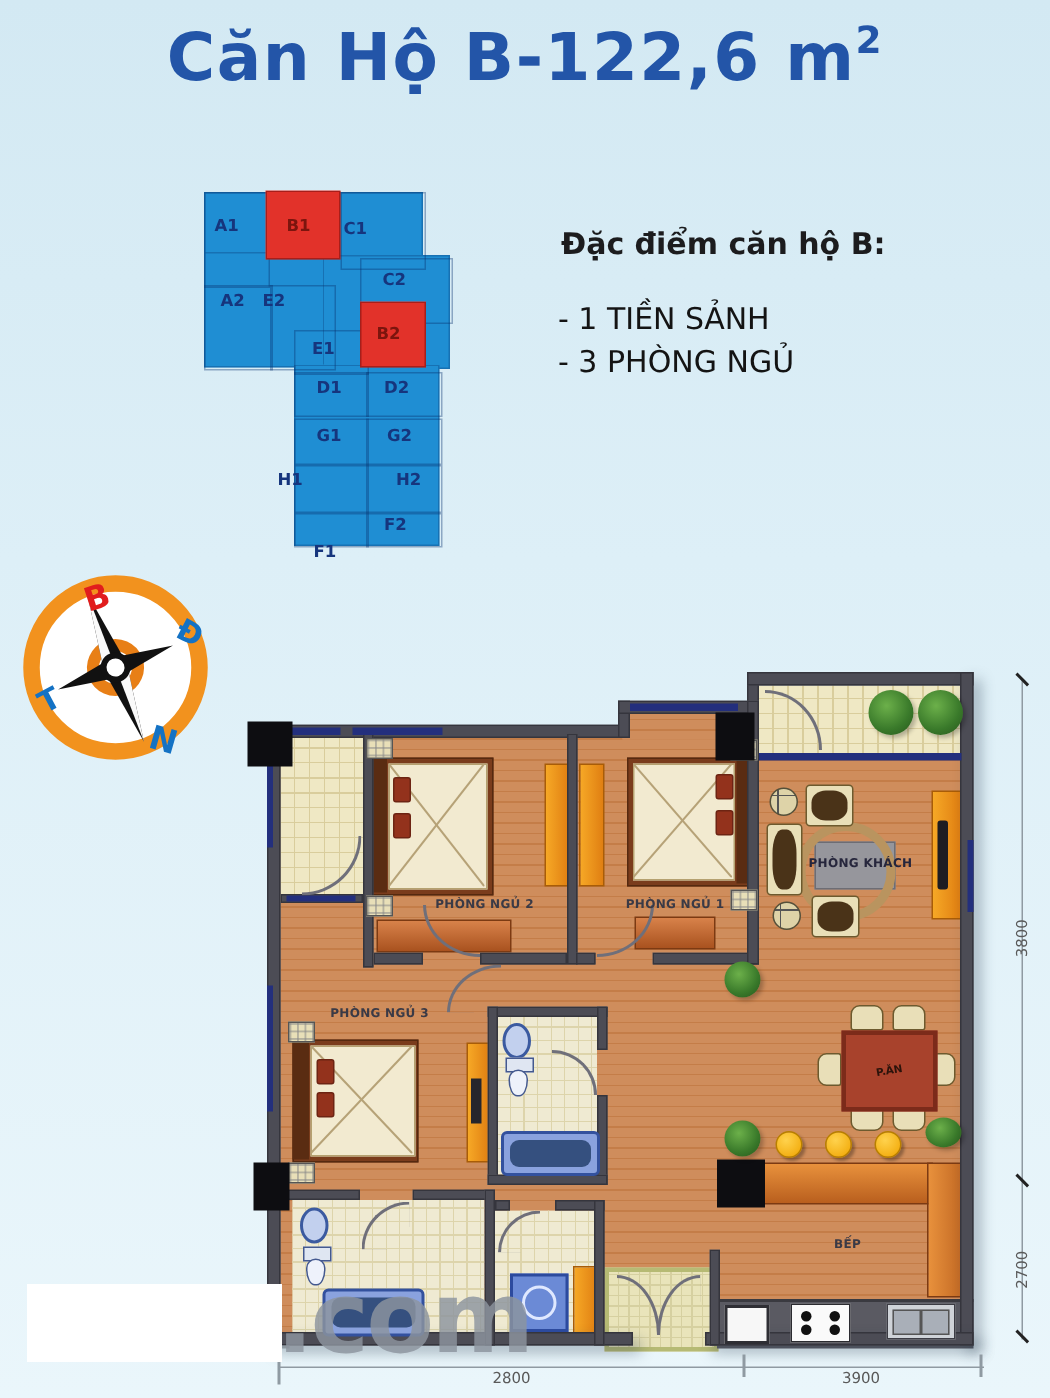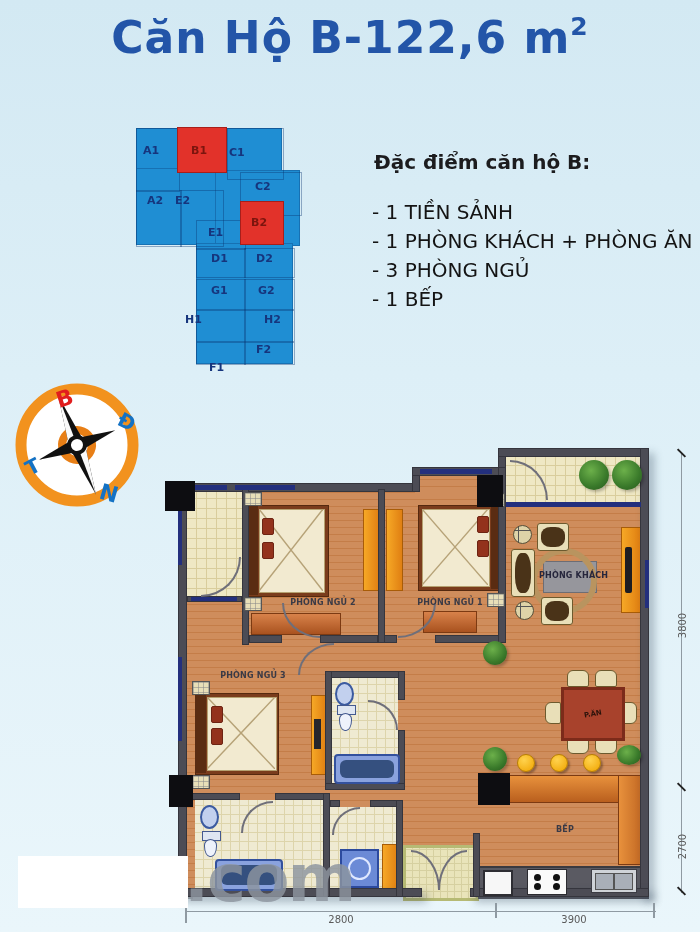--- a/index.html
+++ b/index.html
@@ -114,23 +114,21 @@
   <div class="mm-lab" style="left:125px;top:160px">G2</div>
   <div class="mm-lab" style="left:52px;top:189px">H1</div>
   <div class="mm-lab" style="left:131px;top:189px">H2</div>
   <div class="mm-lab" style="left:76px;top:237px">F1</div>
   <div class="mm-lab" style="left:123px;top:219px">F2</div>
 </div>
 
 <div class="abs feat">
   <h3>Đặc điểm căn hộ B:</h3>
   <div>- 1 TIỀN SẢNH</div>
-  <div>- 1 PHÒNG KHÁCH + PHÒNG ĂN</div>
   <div>- 3 PHÒNG NGỦ</div>
-  <div>- 1 BẾP</div>
 </div>
 
 <div class="abs compass">
   <svg width="130" height="130" viewBox="0 0 130 130">
     <circle cx="65" cy="65" r="56" fill="#ffffff" stroke="#f2921e" stroke-width="11"></circle>
     <g transform="rotate(-21 65 65)">
       <circle cx="65" cy="65" r="15" fill="none" stroke="#e87f16" stroke-width="8"></circle>
       <polygon points="65,12 73,65 65,118 57,65" fill="#111"></polygon>
       <polygon points="24,65 65,72 106,65 65,58" fill="#111"></polygon>
       <polygon points="65,12 65,65 57,65" fill="#fafafa"></polygon>

